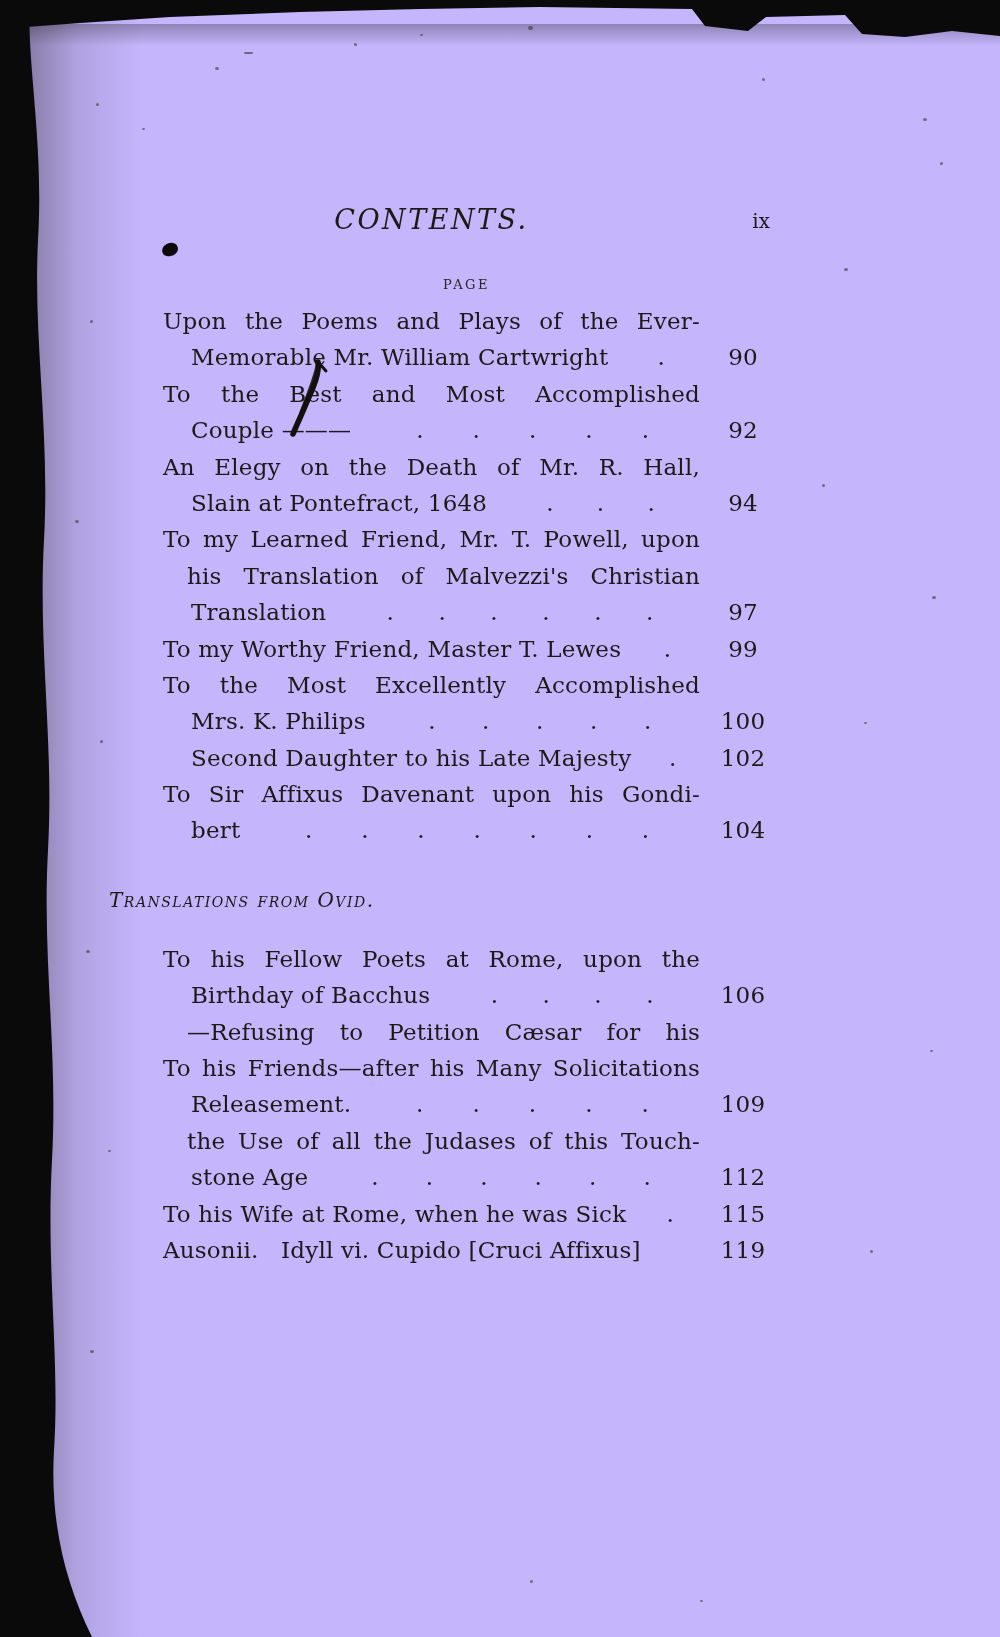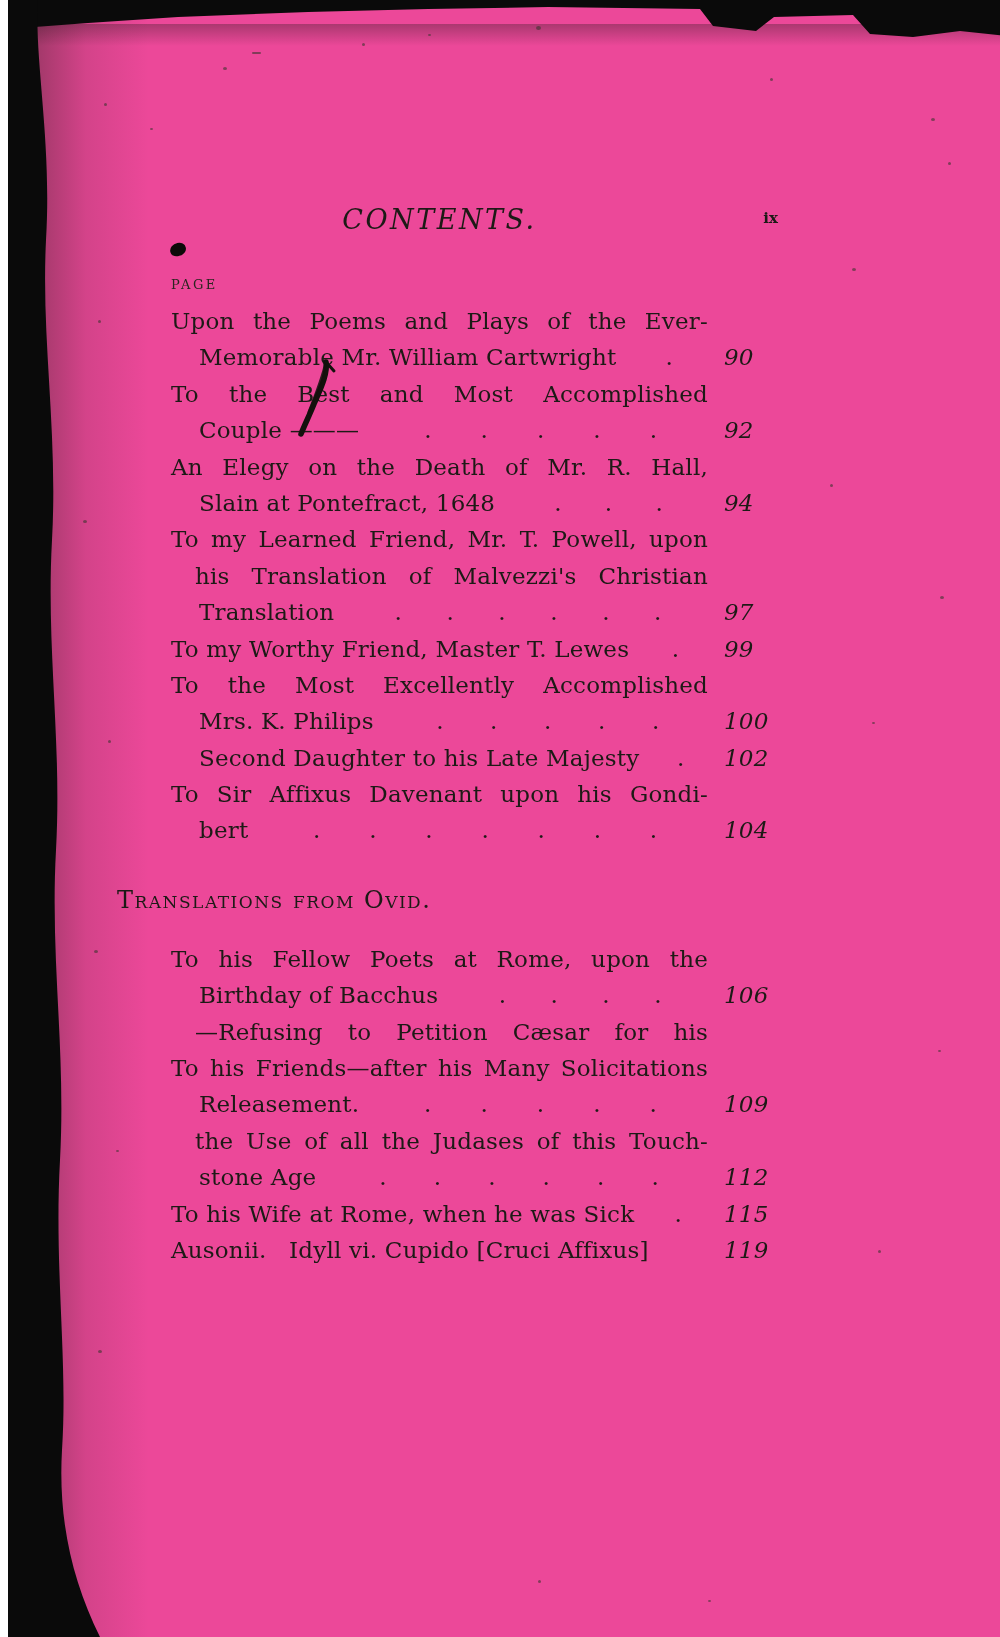--- a/index.html
+++ b/index.html
@@ -1,45 +1,45 @@
 <!DOCTYPE html>
 <html><head>
 <meta charset="utf-8">
 <style>
   html,body{margin:0;padding:0;}
   body{
     width:1000px;height:1637px;position:relative;overflow:hidden;
     background:#ffffff;
     font-family:"DejaVu Serif","Liberation Serif",serif;
   }
-  .page{position:absolute;inset:0;background:#ec4899;overflow:hidden;margin-left:8px;}
+  .page{position:absolute;inset:0;background:#c4b5fd;overflow:hidden;}
   .left-shade{position:absolute;left:26px;top:0;width:115px;height:100%;z-index:1;
     background:linear-gradient(90deg,rgba(35,30,24,.38),rgba(35,30,24,.12) 45%,rgba(35,30,24,0));}
   .top-shade{position:absolute;left:0;top:24px;width:100%;height:22px;z-index:1;
     background:linear-gradient(rgba(20,18,15,.30),rgba(20,18,15,0));}
   .scan-borders{position:absolute;inset:0;z-index:5;pointer-events:none;}
   .header-row{position:absolute;left:163px;top:204px;width:607px;height:40px;z-index:2;}
   .title{position:absolute;left:40px;right:110px;text-align:center;font-style:italic;
     font-size:27px;letter-spacing:2.5px;color:#1d1a16;}
-  .folio{position:absolute;right:0;top:5px;font-size:15px;color:#1d1a16;font-weight:bold;}
-  .page-label{position:absolute;left:163px;top:277px;width:607px;text-align:left;z-index:2;
+  .folio{position:absolute;right:0;top:5px;font-size:20px;color:#1d1a16;}
+  .page-label{position:absolute;left:163px;top:277px;width:607px;text-align:center;z-index:2;
     font-size:13px;letter-spacing:2.5px;color:#2a2620;}
   #toc{position:absolute;left:163px;top:303px;width:607px;z-index:2;
     font-size:23px;color:#1d1a16;letter-spacing:.2px;}
   .line{height:36.4px;line-height:36.4px;white-space:nowrap;}
   .just{width:537px;text-align:justify;text-align-last:justify;text-justify:inter-word;white-space:normal;}
   .just.ind{margin-left:24px;width:513px;}
   .pageline{display:flex;align-items:baseline;white-space:normal;}
   .pageline.ind{padding-left:28px;}
   .ltext{flex:none;white-space:pre;text-align:right;}
   .dots{flex:1;display:flex;justify-content:space-evenly;padding:0 18px 0 16px;}
   .dot{flex:none;}
-  .pg{flex:none;min-width:54px;text-align:left;font-style:italic;}
-  .section-heading{margin:36px 0 26px -54px;font-size:24px;line-height:30px;
-    font-variant:small-caps;letter-spacing:1.5px;color:#1d1a16;}
+  .pg{flex:none;min-width:54px;text-align:center;}
+  .section-heading{margin:36px 0 26px -54px;font-size:20px;line-height:30px;
+    font-variant:small-caps;letter-spacing:1.5px;color:#1d1a16;font-style:italic;}
   .ink-blot{position:absolute;left:162px;top:243px;width:16px;height:13px;z-index:3;
     background:#0c0a08;border-radius:60% 50% 55% 45%;transform:rotate(-12deg);}
   .pen-mark{position:absolute;left:282px;top:356px;z-index:4;}
   .speckles i{position:absolute;background:#3a352e;border-radius:50%;opacity:.6;z-index:2;}
 </style>
 </head>
 <body>
 
 <div class="page">
 

